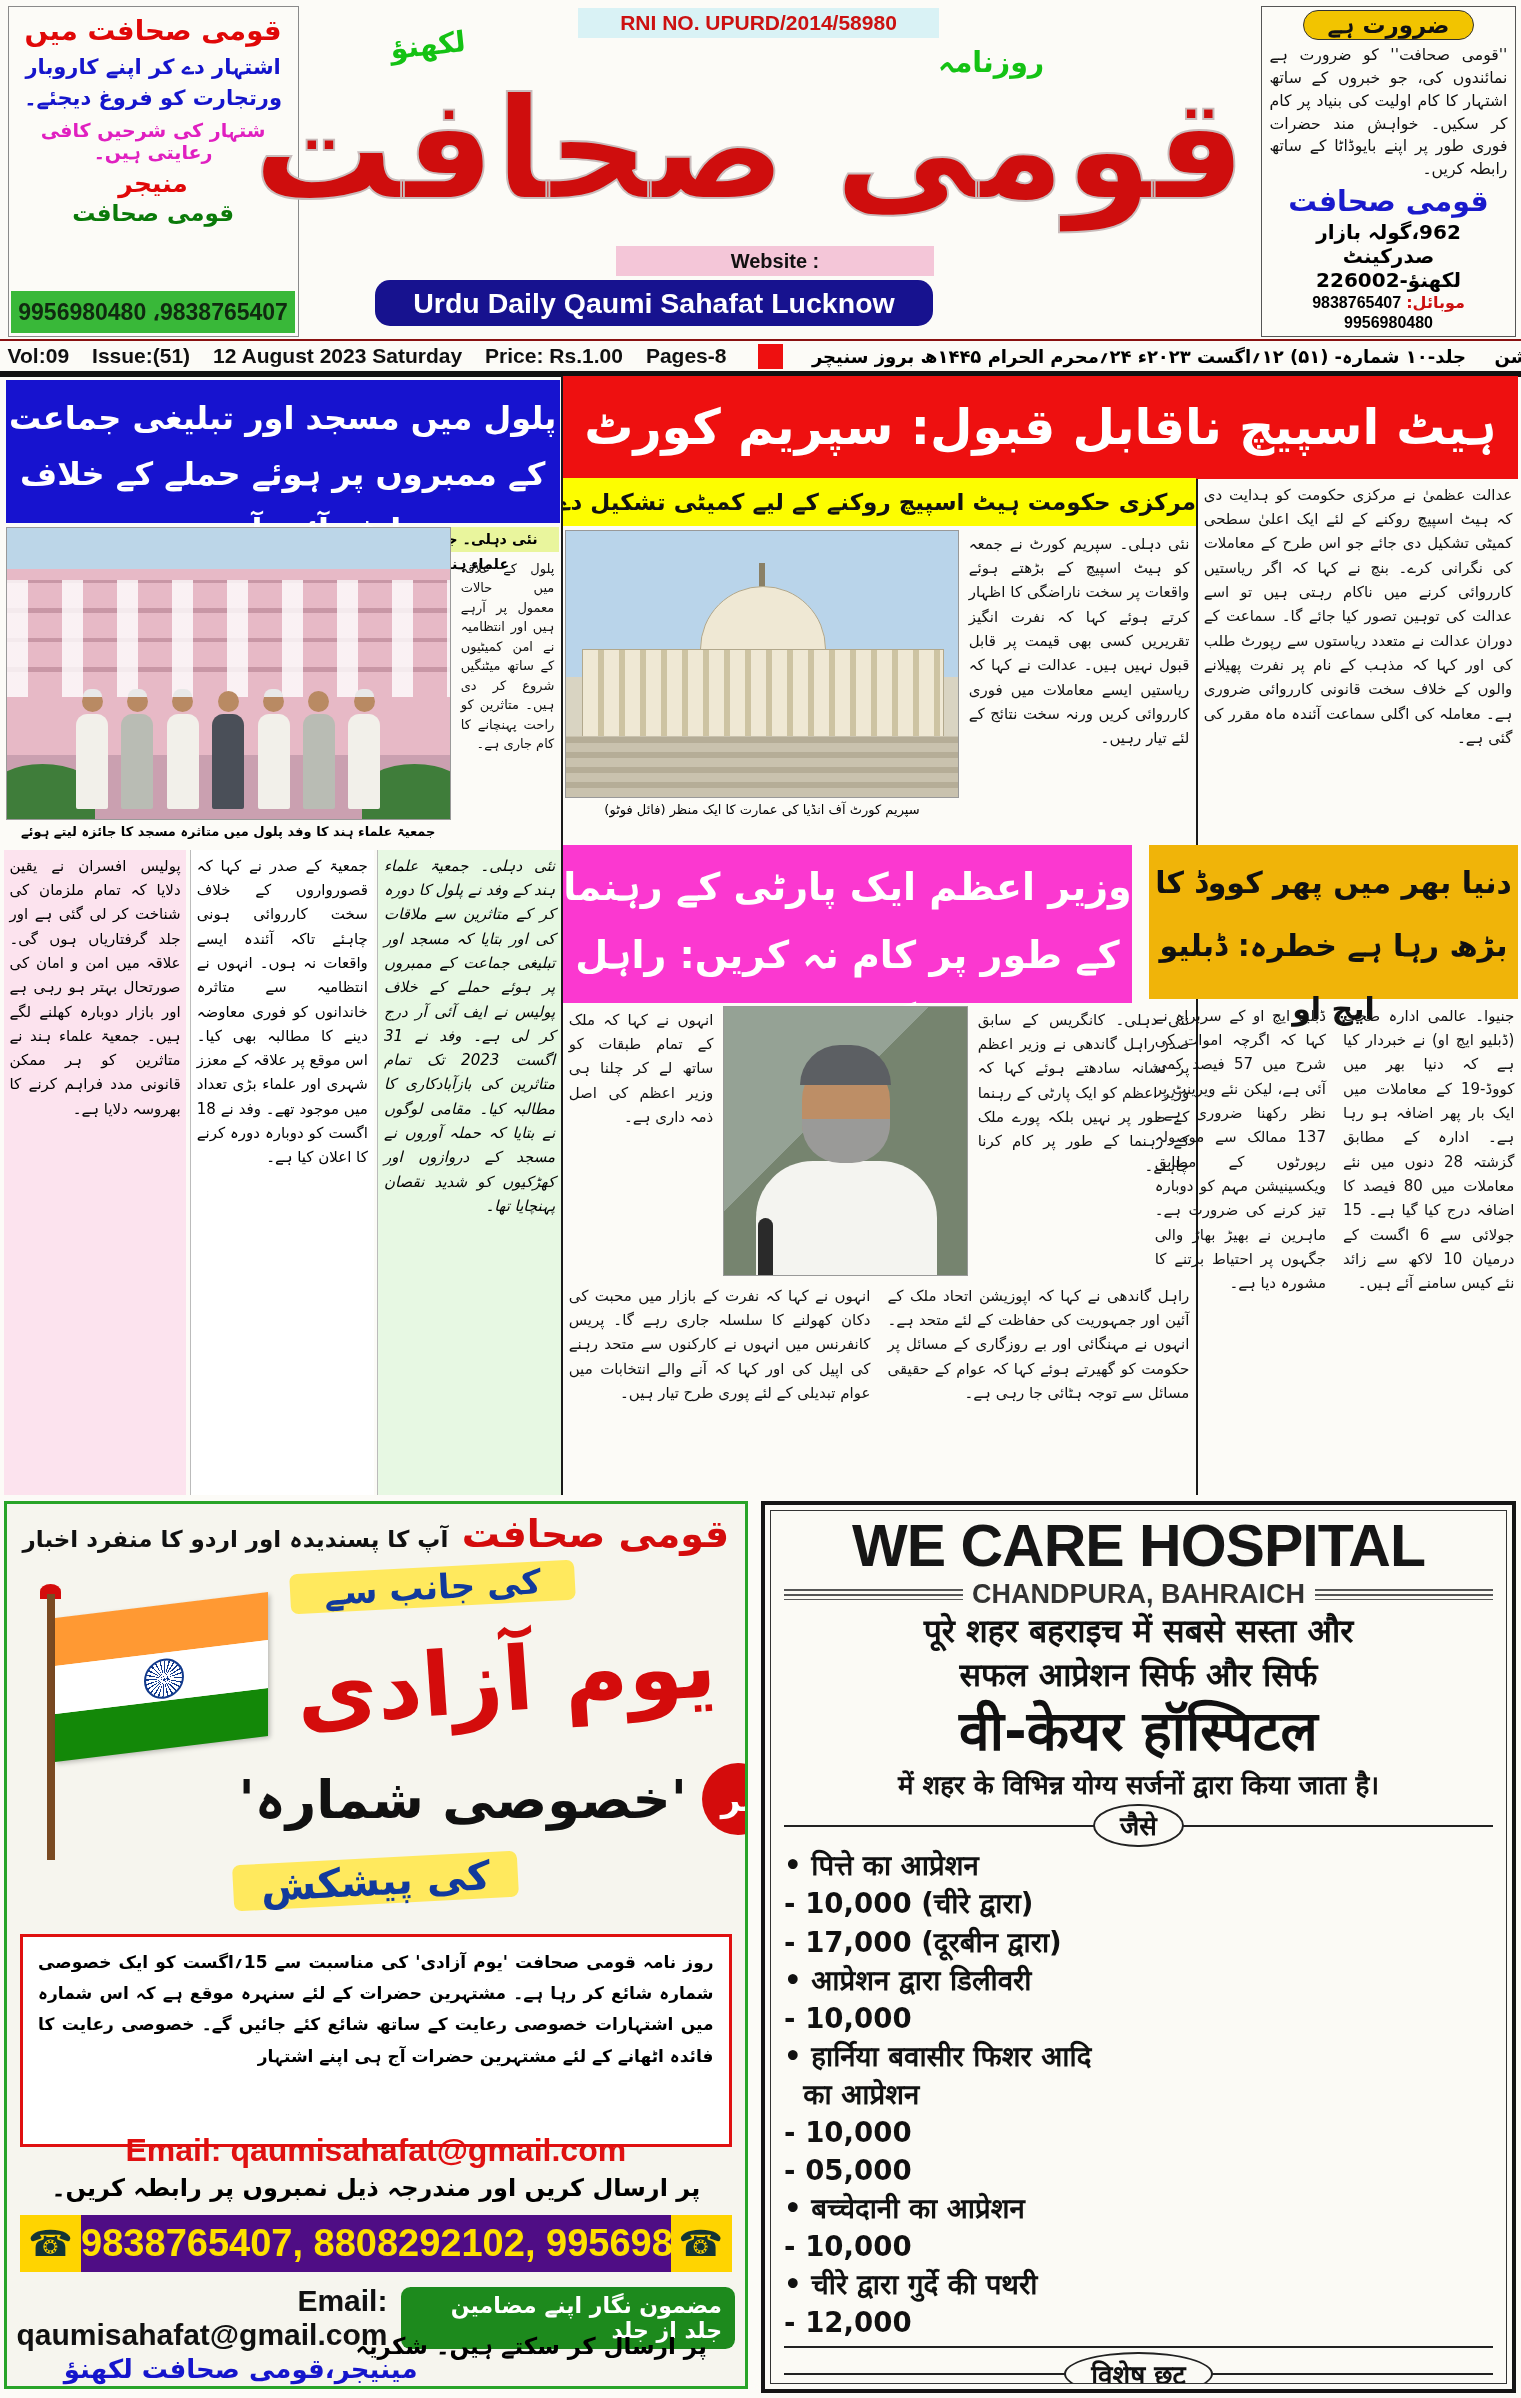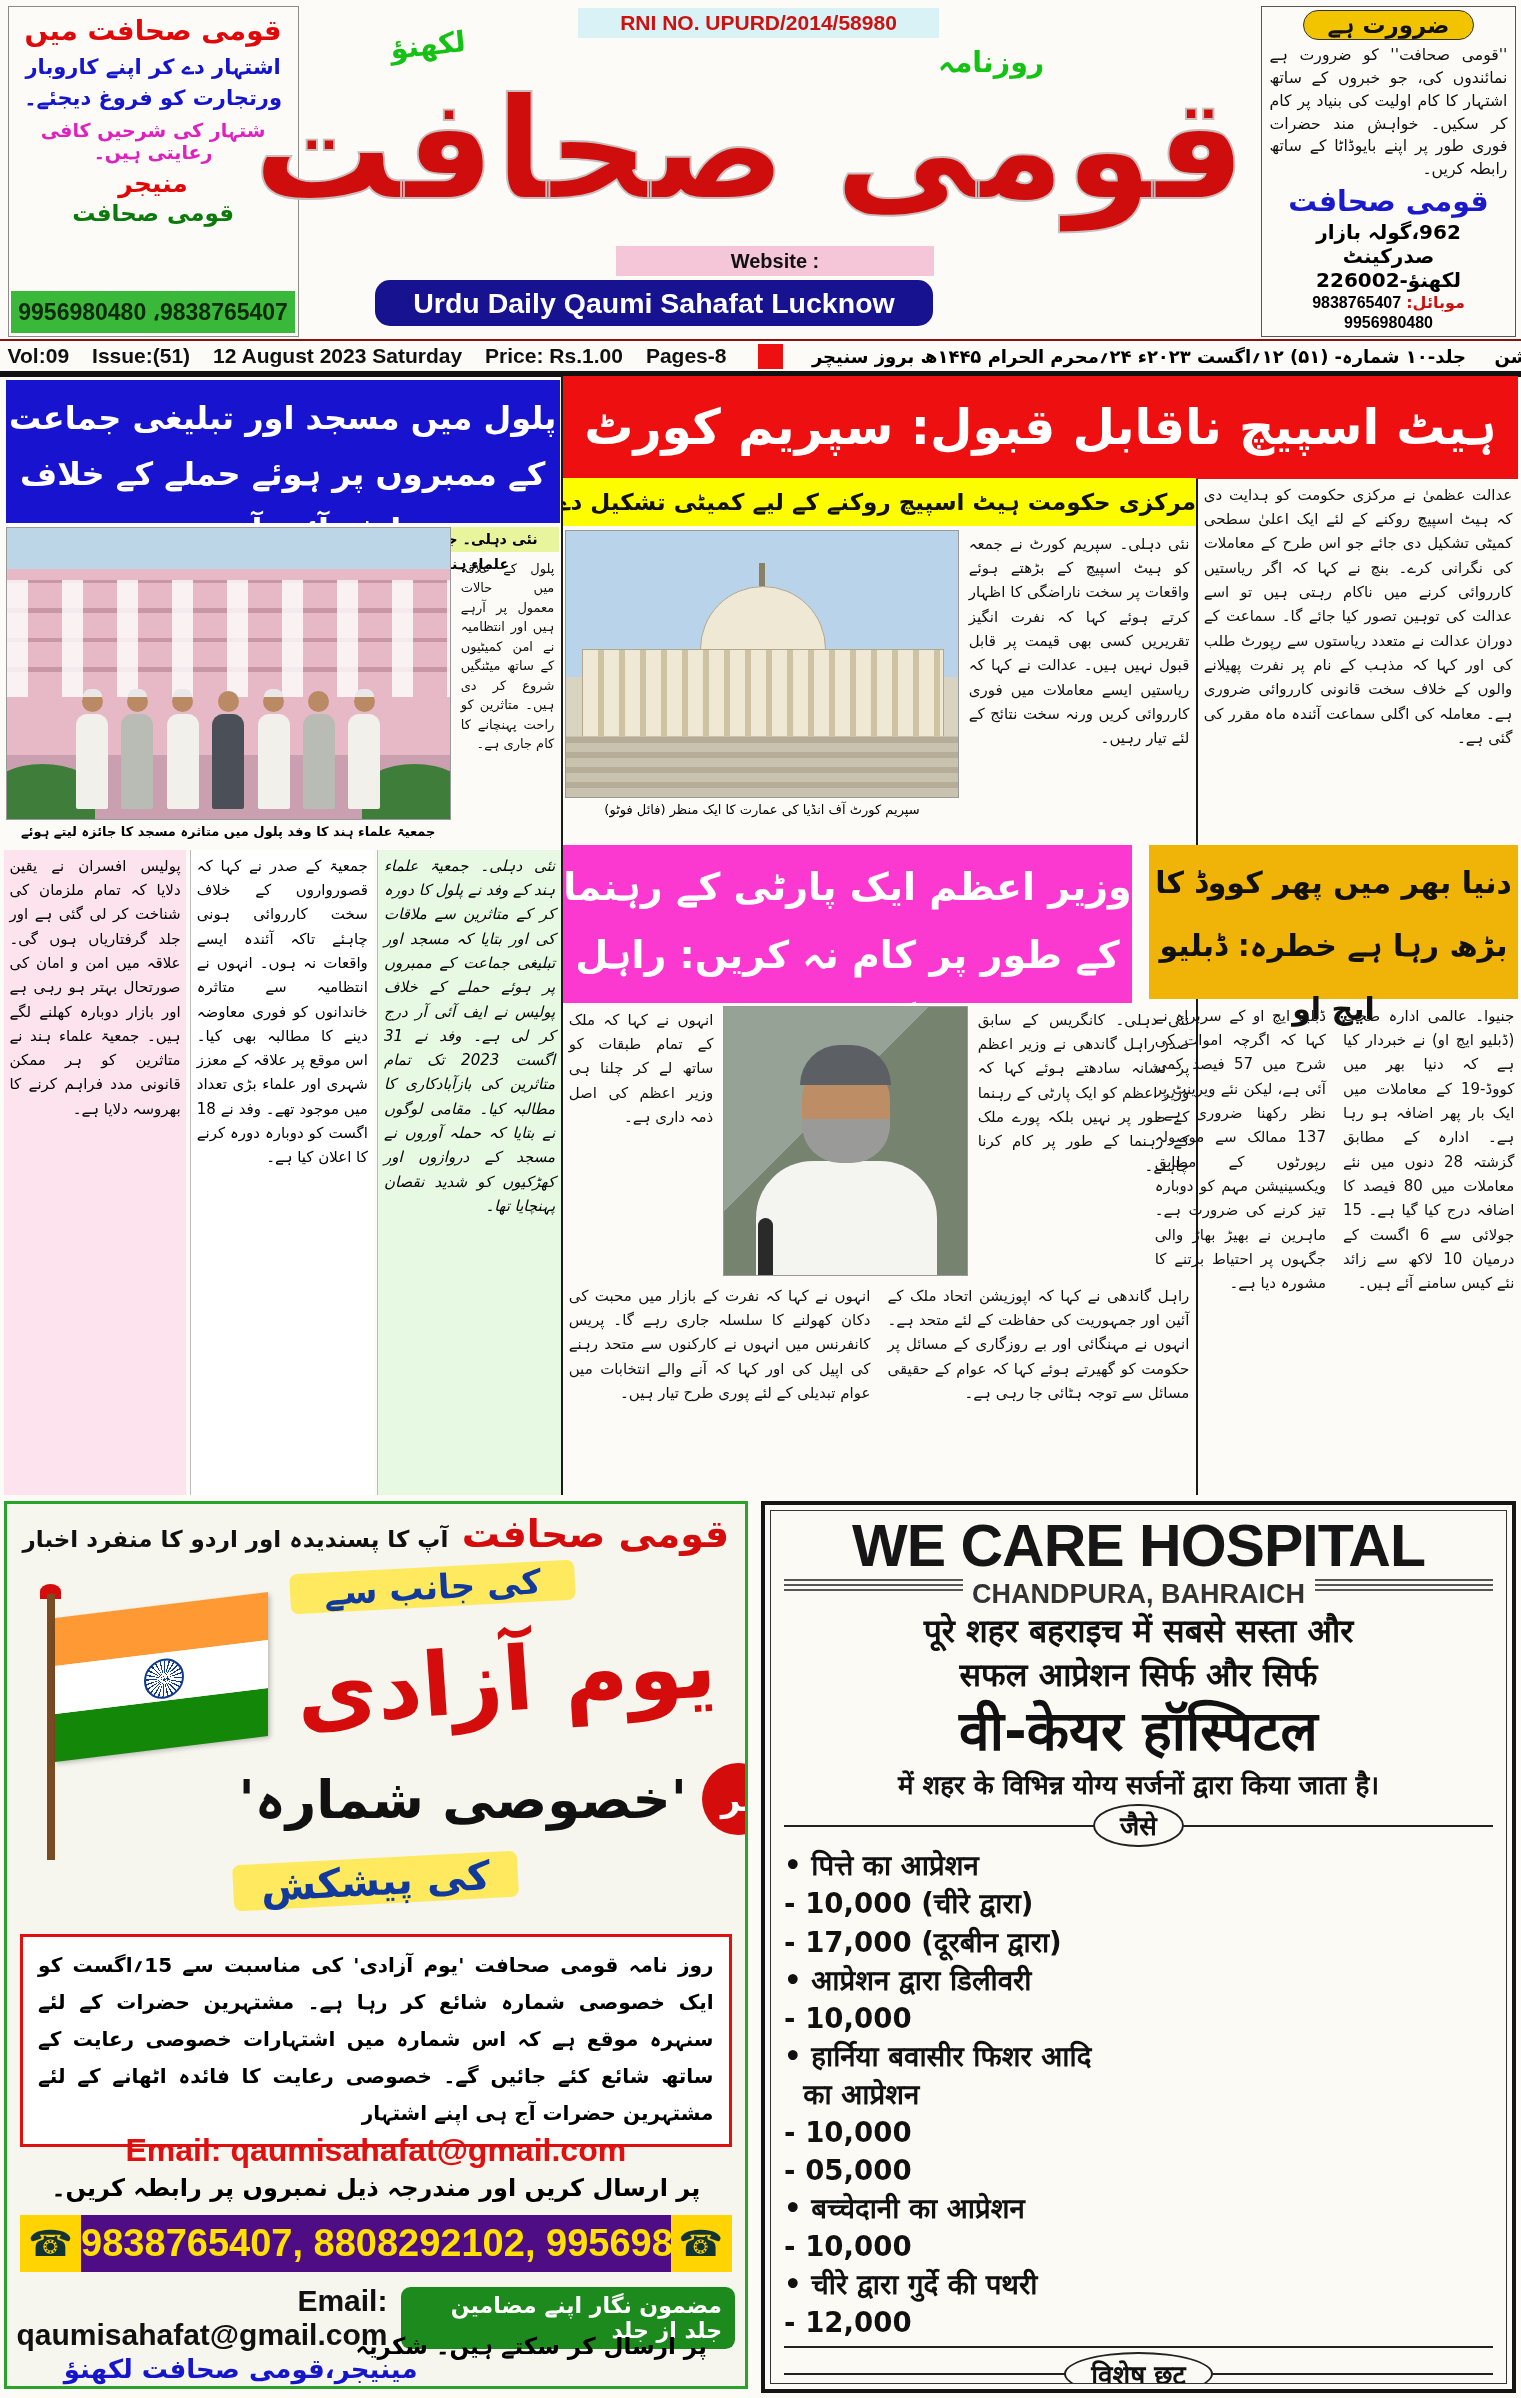--- a/index.html
+++ b/index.html
@@ -105,37 +105,37 @@
   .flag{position:absolute;left:33px;top:21px;width:213px;height:143px;transform:skewY(-7deg);box-shadow:1.9px 2.9px 5.7px rgba(0,0,0,.25);}
   .f-sa{height:48px;background:#ff9933;}
   .f-wh{height:48px;background:#ffffff;position:relative;}
   .f-gr{height:48px;background:#138808;}
   .chakra{position:absolute;left:50%;top:50%;width:36px;height:36px;margin:-18px 0 0 -18px;border:2.9px solid #123a8c;border-radius:50%;background:repeating-conic-gradient(#123a8c 0 5deg,rgba(0,0,0,0) 5deg 15deg);}
   .ia-azadi{position:absolute;right:28.5px;top:124px;width:409px;color:#d40c0c;font-size:88px;font-weight:bold;text-align:center;transform:rotate(-4deg);white-space:nowrap;direction:rtl;}
   .ia-row4{position:absolute;top:259px;right:15px;width:447px;display:flex;direction:rtl;align-items:center;justify-content:center;gap:15px;}
   .ia-par{width:72px;height:72px;border-radius:50%;background:#d40c0c;color:#fff;font-size:34px;font-weight:bold;line-height:72px;text-align:center;flex:0 0 auto;}
   .ia-special{color:#111;font-size:53px;font-weight:bold;white-space:nowrap;}
   .ia-offer{position:absolute;top:354px;left:50%;width:285px;margin-left:-143px;text-align:center;background:#ffe95e;color:#123a9c;font-size:40px;font-weight:bold;transform:rotate(-3deg);border-radius:7.6px;}
-  .ia-notice{position:absolute;top:430px;left:13.3px;right:13.3px;height:188px;border:3.8px solid #e01010;background:#fff;padding:9.5px 15px;direction:rtl;text-align:justify;font-size:20px;font-weight:bold;line-height:1.85;overflow:hidden;}
+  .ia-notice{position:absolute;top:430px;left:13.3px;right:13.3px;height:188px;border:3.8px solid #e01010;background:#fff;padding:9.5px 15px;direction:rtl;text-align:justify;font-size:17px;font-weight:bold;line-height:1.85;overflow:hidden;}
   .ia-email1{position:absolute;top:628px;left:0;right:0;text-align:center;color:#e01010;font:bold 32px "Liberation Sans",sans-serif;}
   .ia-send{position:absolute;top:670px;left:0;right:0;text-align:center;direction:rtl;font-size:24px;font-weight:bold;}
   .ia-phonebar{position:absolute;top:711px;left:13.3px;right:13.3px;height:57px;display:flex;align-items:stretch;}
   .ph-ico{width:61px;background:#ffd400;color:#143434;font-size:36px;line-height:57px;text-align:center;flex:0 0 auto;}
   .ph-nums{flex:1;background:#4f0d85;color:#ffe000;font:bold 38px/57px "Liberation Sans",sans-serif;text-align:center;white-space:nowrap;overflow:hidden;}
   .ia-row10{position:absolute;top:780px;left:9.5px;right:9.5px;display:flex;direction:rtl;justify-content:center;align-items:center;gap:13.3px;}
   .ia-badge{background:#1d8a1d;color:#fff;font-size:22px;font-weight:bold;padding:5.7px 13.3px;border-radius:9.5px;direction:rtl;}
   .ia-email2{color:#111;font:bold 30px "Liberation Sans",sans-serif;}
   .ia-send2{position:absolute;top:829px;right:38px;direction:rtl;font-size:23px;font-weight:bold;}
   .ia-signoff{position:absolute;top:850px;left:57px;color:#1515cc;font-size:26px;font-weight:bold;direction:rtl;}
 
   
   .hospital-ad{left:761px;top:1501px;width:755px;height:892px;border:4.8px solid #151515;background:#fbfaf5;}
   .hosp-inner{position:absolute;left:4.8px;top:4.8px;right:4.8px;bottom:4.8px;border:1.9px solid #333;padding:3.8px 13.3px;overflow:hidden;font-family:"DejaVu Sans",sans-serif;color:#111;}
   .h-title{text-align:center;font:bold 59px/63px "Liberation Sans",sans-serif;letter-spacing:-1px;color:#161616;}
-  .h-subrow{display:flex;align-items:flex-start;gap:9.5px;margin-top:1.9px;}
+  .h-subrow{display:flex;align-items:center;gap:9.5px;margin-top:1.9px;}
   .dbl{flex:1;height:11.4px;background:repeating-linear-gradient(#555 0 1.9px,rgba(0,0,0,0) 1.9px 4.8px);}
   .h-sub{font:bold 27px "Liberation Sans",sans-serif;color:#333;white-space:nowrap;}
   .h-l1,.h-l2{text-align:center;font-size:32px;font-weight:bold;line-height:1.35;}
   .h-brand{text-align:center;font-size:55px;font-weight:bold;line-height:1.25;}
   .h-l3{text-align:center;font-size:26px;font-weight:bold;}
   .oval-row{position:relative;text-align:center;height:42px;margin:1.9px 0;}
   .oval-row::before{content:"";position:absolute;left:0;right:0;top:50%;border-top:2.9px solid #222;}
   .oval{position:relative;display:inline-block;background:#fbfaf5;border:2.9px solid #222;border-radius:50%;padding:1.9px 25px;font-size:26px;font-weight:bold;z-index:1;}
   .price-row{display:flex;align-items:baseline;font-weight:bold;font-size:27.6px;line-height:1.38;flex-direction:column;}
   .price-row .nm{flex:1;text-align:left;white-space:pre-wrap;}

